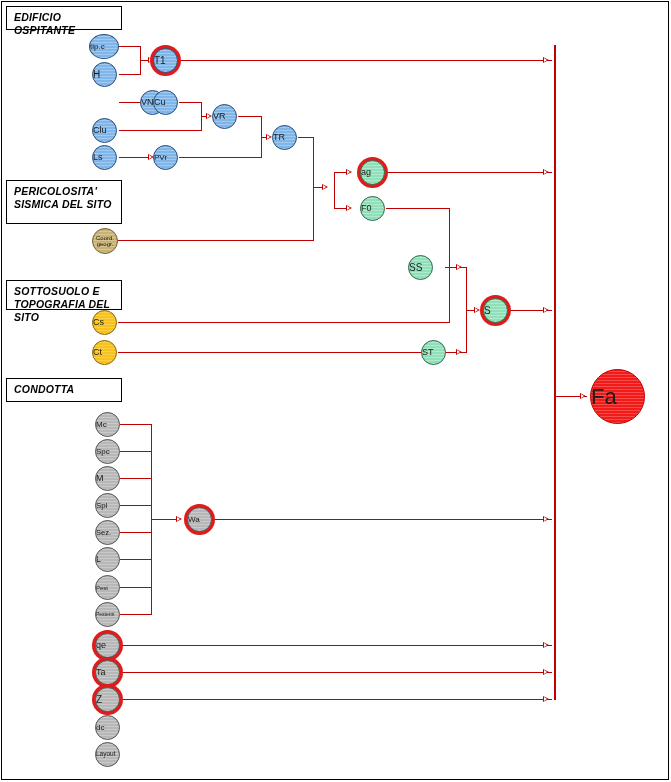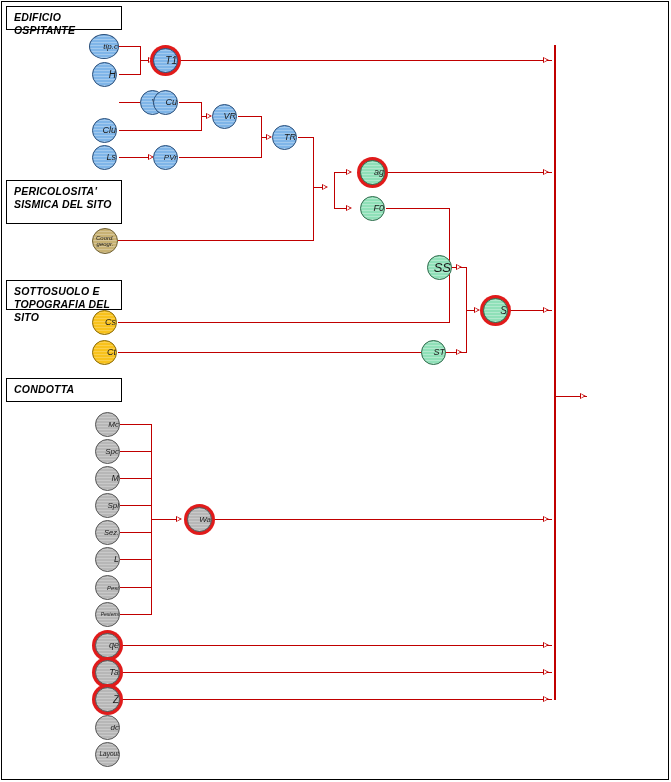--- a/index.html
+++ b/index.html
@@ -39,26 +39,25 @@
   }
   .sect span{display:block;}
 
   
   .node{
     position:absolute;
     border-radius:50%;
     box-sizing:border-box;
     display:flex;
     align-items:center;
-    justify-content:flex-end;
+    justify-content:flex-start;
     text-align:center;
     color:#1a1a1a;
     z-index:5;
     overflow:hidden;
-    font-style:italic;
   }
   .node .lbl{
     display:block;
     line-height:1.0;
     white-space:nowrap;
     pointer-events:none;
   }
 
   
   .n-blue{
@@ -280,21 +279,21 @@
   <div class="node n-green" style="left:360px;top:196px;width:25px;height:25px;font-size:9px;">
     <span class="lbl">F0</span>
   </div>
 
   <div class="node n-gold" style="left:92px;top:310px;width:25px;height:25px;font-size:9px;">
     <span class="lbl">Cs</span>
   </div>
   <div class="node n-gold" style="left:92px;top:340px;width:25px;height:25px;font-size:9px;">
     <span class="lbl">Ct</span>
   </div>
-  <div class="node n-green" style="left:427px;top:255px;width:25px;height:25px;font-size:13px;">
+  <div class="node n-green" style="left:408px;top:255px;width:25px;height:25px;font-size:10px;">
     <span class="lbl">SS</span>
   </div>
   <div class="node n-green" style="left:421px;top:340px;width:25px;height:25px;font-size:9px;">
     <span class="lbl">ST</span>
   </div>
   <div class="node n-green hl" style="left:483px;top:298px;width:25px;height:25px;font-size:10px;">
     <span class="lbl">S</span>
   </div>
 
   <div class="node n-gray" style="left:95px;top:412px;width:25px;height:25px;font-size:8px;">
@@ -314,33 +313,36 @@
   </div>
   <div class="node n-gray" style="left:95px;top:547px;width:25px;height:25px;font-size:9px;">
     <span class="lbl">L</span>
   </div>
   <div class="node n-gray" style="left:95px;top:575px;width:25px;height:25px;font-size:6px;">
     <span class="lbl">Pest</span>
   </div>
   <div class="node n-gray" style="left:95px;top:602px;width:25px;height:25px;font-size:5px;">
     <span class="lbl">Pesterni</span>
   </div>
-  <div class="node n-gray hl" style="left:187px;top:507px;width:25px;height:25px;font-size:8px;padding-left:12px;">
+  <div class="node n-gray hl" style="left:187px;top:507px;width:25px;height:25px;font-size:8px;">
     <span class="lbl">Wa</span>
   </div>
   <div class="node n-gray hl" style="left:95px;top:633px;width:25px;height:25px;font-size:9px;">
     <span class="lbl">qe</span>
   </div>
   <div class="node n-gray hl" style="left:95px;top:660px;width:25px;height:25px;font-size:9px;">
     <span class="lbl">Ta</span>
   </div>
   <div class="node n-gray hl" style="left:95px;top:687px;width:25px;height:25px;font-size:10px;">
     <span class="lbl">Z</span>
   </div>
   <div class="node n-gray" style="left:95px;top:715px;width:25px;height:25px;font-size:8px;">
     <span class="lbl">dc</span>
   </div>
   <div class="node n-gray" style="left:95px;top:742px;width:25px;height:25px;font-size:6.5px;">
     <span class="lbl">Layout</span>
   </div>
 
+  <div class="node n-red" style="left:590px;top:369px;width:55px;height:55px;font-size:22px;">
+    <span class="lbl">Fa</span>
+  </div>
 
 </div>
 
 </body></html>

